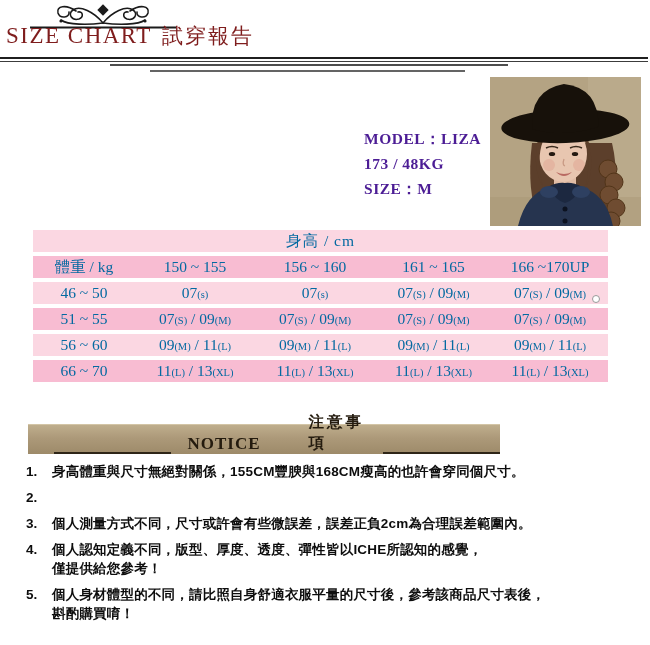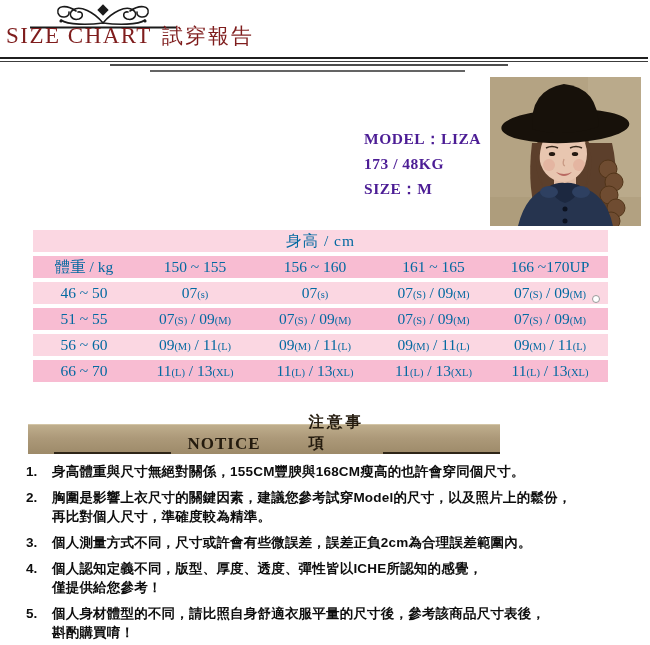--- a/index.html
+++ b/index.html
@@ -194,22 +194,20 @@
   <div class="notice-dash dash-right"></div>
 </div>
 
 <div id="notes">
   <div class="note">
     <span class="note-num">1.</span>
     <span class="note-text">身高體重與尺寸無絕對關係，155CM豐腴與168CM瘦高的也許會穿同個尺寸。</span>
   </div>
   <div class="note">
     <span class="note-num">2.</span>
-    <span class="note-text">胸圍是影響上衣尺寸的關鍵因素，建議您參考試穿Model的尺寸，以及照片上的鬆份，
-再比對個人尺寸，準確度較為精準。</span>
   </div>
   <div class="note">
     <span class="note-num">3.</span>
     <span class="note-text">個人測量方式不同，尺寸或許會有些微誤差，誤差正負2cm為合理誤差範圍內。</span>
   </div>
   <div class="note">
     <span class="note-num">4.</span>
     <span class="note-text">個人認知定義不同，版型、厚度、透度、彈性皆以ICHE所認知的感覺，
 僅提供給您參考！</span>
   </div>

